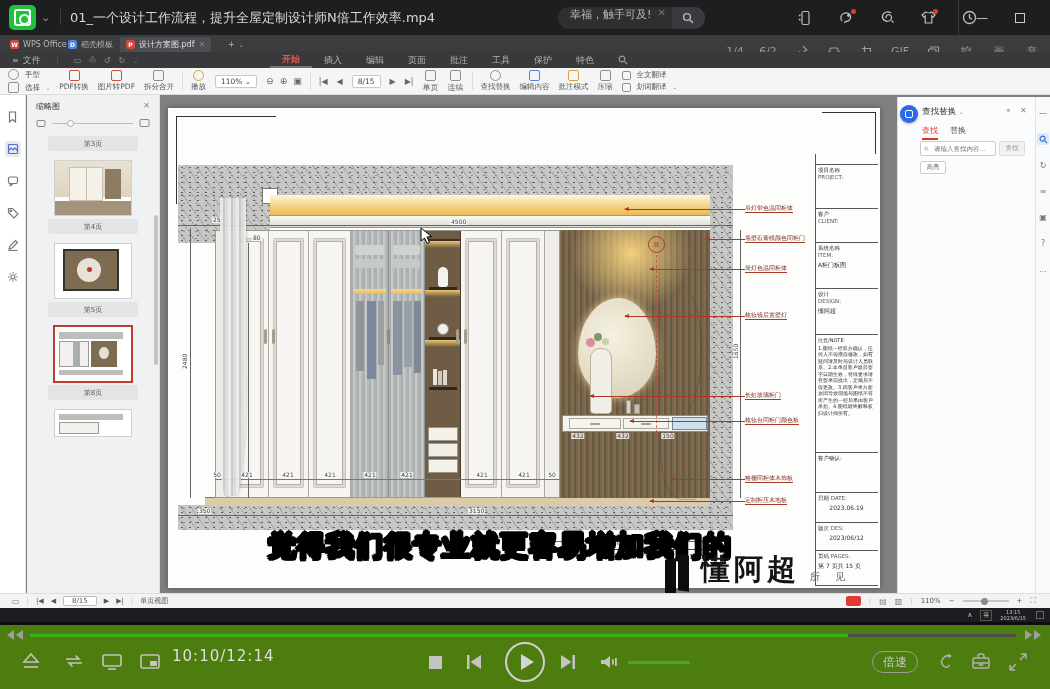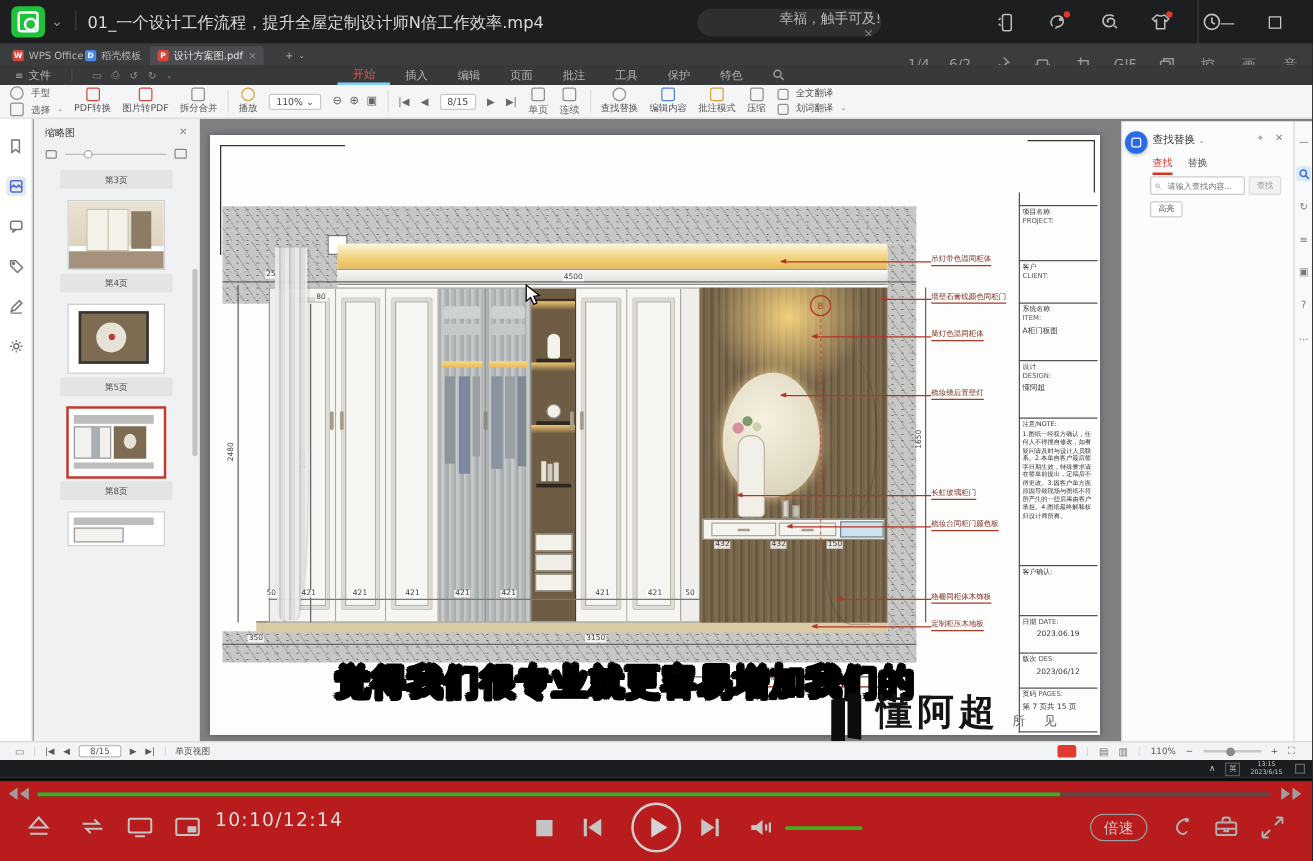--- a/index.html
+++ b/index.html
@@ -9,39 +9,39 @@
   .abs{position:absolute;}
   svg{display:block;}
   
   .titlebar{position:absolute;left:0;top:0;width:1050px;height:35px;background:#1d1e20;display:flex;align-items:center;}
   .appicon{position:absolute;left:9px;top:5px;width:27px;height:25px;background:#1fc23a;border-radius:5px;}
   .appicon .inner{position:absolute;left:5px;top:4px;width:17px;height:17px;border:2px solid #fff;border-radius:3px;}
   .appicon .inner::after{content:"";position:absolute;left:3px;top:3px;width:7px;height:7px;border:2px solid #fff;border-radius:50%;}
   .tb-chev{position:absolute;left:41px;top:11px;color:#9a9a9a;font-size:11px;}
   .tb-sep{position:absolute;left:60px;top:9px;width:1px;height:16px;background:#3c3c3c;}
   .tb-title{position:absolute;left:70px;top:9px;color:#d8d8d8;font-size:13px;white-space:nowrap;}
-  .search-pill{position:absolute;left:558px;top:7px;width:147px;height:22px;background:#2e2f31;border-radius:11px;display:flex;align-items:flex-end;overflow:hidden;flex-direction:column;}
+  .search-pill{position:absolute;left:558px;top:7px;width:147px;height:22px;background:#2e2f31;border-radius:11px;display:flex;align-items:flex-start;overflow:hidden;}
   .search-pill .txt{flex:1;padding-left:12px;font-size:11px;color:#b9b9b9;white-space:nowrap;}
   .search-pill .x{color:#787878;font-size:10px;padding:0 6px;}
   .search-pill .mag{width:34px;height:22px;background:#3a3b3e;display:flex;align-items:center;justify-content:center;}
   .tb-icons{position:absolute;left:795px;top:0;height:35px;display:flex;align-items:center;gap:21px;}
   .tb-ic{position:relative;width:20px;height:20px;display:flex;align-items:center;justify-content:center;}
   .reddot{position:absolute;right:0px;top:1px;width:5px;height:5px;border-radius:50%;background:#e8372c;}
   .win-btns{position:absolute;left:958px;top:0;height:35px;display:flex;align-items:center;gap:12px;padding-left:10px;}
   .win-btn{width:26px;height:26px;display:flex;align-items:center;justify-content:center;color:#c9c9c9;font-size:12px;}
   
   .video{position:absolute;left:0;top:35px;width:1050px;height:590px;background:#7e8082;overflow:hidden;}
   
   .wps-top{position:absolute;left:0;top:0;width:1050px;height:17px;background:#3a3c3e;}
   .wtab{position:absolute;top:2px;height:15px;display:flex;align-items:center;gap:4px;font-size:8px;color:#b6b6b6;padding:0 6px;}
   .wtab.active{background:#4b4d50;border-radius:3px 3px 0 0;color:#e0e0e0;}
   .wlogo{width:9px;height:9px;border-radius:2px;display:flex;align-items:center;justify-content:center;font-size:6px;color:#fff;font-weight:bold;}
   .wps-menu{position:absolute;left:0;top:17px;width:1050px;height:16px;background:#37393b;display:flex;align-items:center;font-size:9px;color:#b3b3b3;}
   .wm-item{padding:0 12px;height:16px;display:flex;align-items:center;}
-  .wm-item.hot{color:#e25a4d;border-bottom:2px solid #7dd3fc;}
+  .wm-item.hot{color:#e25a4d;border-bottom:2px solid #737373;font-weight:bold;}
   
   .pov{position:absolute;left:726px;top:2px;height:28px;display:flex;align-items:center;gap:15px;color:#97999c;font-size:11px;}
   .pov .it{display:flex;align-items:center;justify-content:center;min-width:18px;}
   .share-badge{position:absolute;left:1014px;top:20px;width:30px;height:11px;background:#d23b30;border-radius:2px;color:#fff;font-size:7px;display:flex;align-items:center;justify-content:center;}
   
   .ribbon{position:absolute;left:0;top:33px;width:1050px;height:27px;background:#f4f5f6;border-bottom:1px solid #dcdcdc;display:flex;align-items:center;font-size:7.5px;color:#555;}
   .rg{display:flex;align-items:center;gap:9px;padding:0 8px;}
   .rsep{width:1px;height:18px;background:#ddd;}
   .rtool{display:flex;flex-direction:column;align-items:center;gap:1px;white-space:nowrap;}
   .ric{width:11px;height:11px;border:1px solid #8f8f8f;border-radius:2px;position:relative;}
@@ -96,21 +96,21 @@
   .subtitle{position:absolute;left:0;top:492px;width:1000px;text-align:center;font-size:28px;font-weight:700;color:#000000;letter-spacing:1px;
     text-shadow:-2px 0 0 #000,2px 0 0 #000,0 -2px 0 #000,0 2px 0 #000,-1.5px -1.5px 0 #000,1.5px -1.5px 0 #000,-1.5px 1.5px 0 #000,1.5px 1.5px 0 #000;}
   .watermark{position:absolute;left:663px;top:520px;display:flex;align-items:flex-start;gap:8px;}
   .wm-logo{position:relative;width:30px;height:44px;}
   .wm-logo .b1{position:absolute;left:2px;top:4px;width:11px;height:36px;background:#0d0d0d;transform:skewY(-8deg);}
   .wm-logo .b2{position:absolute;left:15px;top:0px;width:11px;height:36px;background:#0d0d0d;transform:skewY(8deg);}
   .wm-cn{font-size:29px;font-weight:700;color:#141414;line-height:1;letter-spacing:4px;}
   .wm-en{font-family:"DejaVu Serif","Liberation Serif",serif;font-size:11px;color:#a8231b;letter-spacing:4px;margin-top:3px;}
   .wm-side{font-size:10px;color:#5c5c5c;letter-spacing:6px;}
   
-  .pbar{position:absolute;left:0;top:625px;width:1050px;height:64px;background:#b91c1c;}
+  .pbar{position:absolute;left:0;top:625px;width:1050px;height:64px;background:#4d7c0f;}
   .ptrack{position:absolute;left:30px;top:9px;width:986px;height:3px;background:#4d4e4d;}
   .pfill{height:3px;background:#3fae1f;}
   .pctl{position:absolute;display:flex;align-items:center;justify-content:center;}
   .ptime{position:absolute;left:172px;top:22px;font-size:15px;color:#dedede;letter-spacing:1px;}
   .playbtn{position:absolute;left:505px;top:17px;width:40px;height:40px;border:2px solid #cfcfcf;border-radius:50%;display:flex;align-items:center;justify-content:center;}
   .playbtn .tri{width:0;height:0;border-top:8px solid transparent;border-bottom:8px solid transparent;border-left:13px solid #d4d4d4;margin-left:4px;}
   .speedpill{position:absolute;left:872px;top:26px;width:46px;height:22px;border:1.5px solid #9b9b9b;border-radius:12px;color:#c9c9c9;font-size:12px;display:flex;align-items:center;justify-content:center;}
   .volslider{position:absolute;left:628px;top:36px;width:62px;height:3px;background:#3fae1f;border-radius:2px;}
 </style>
 </head>

